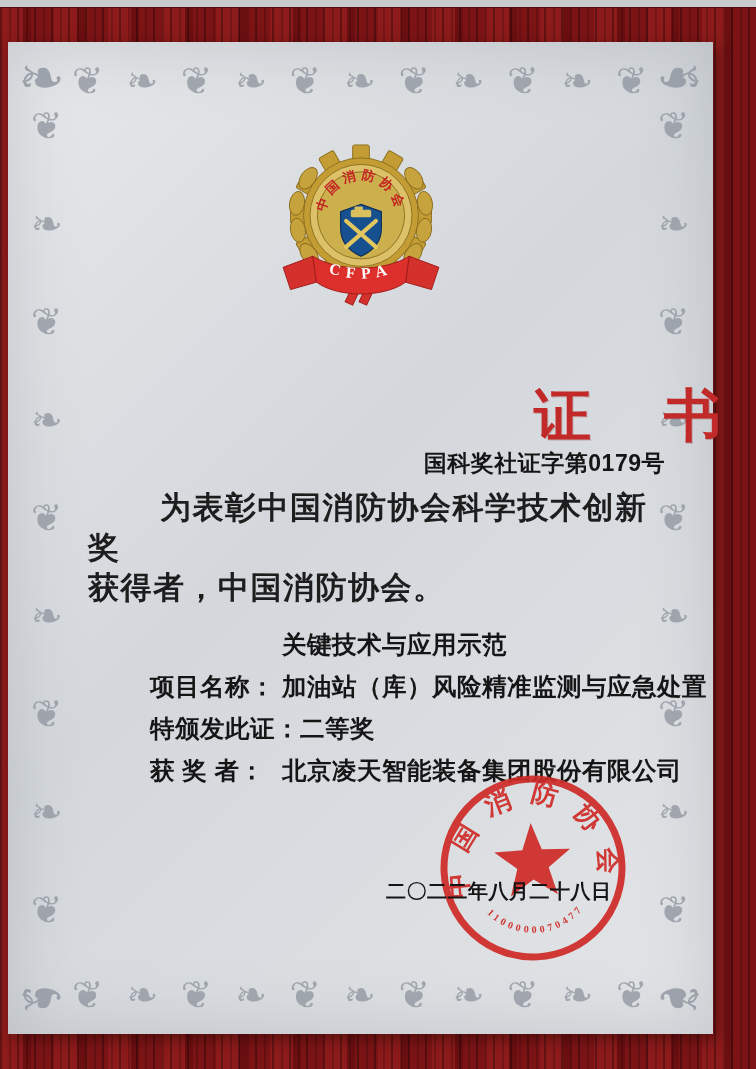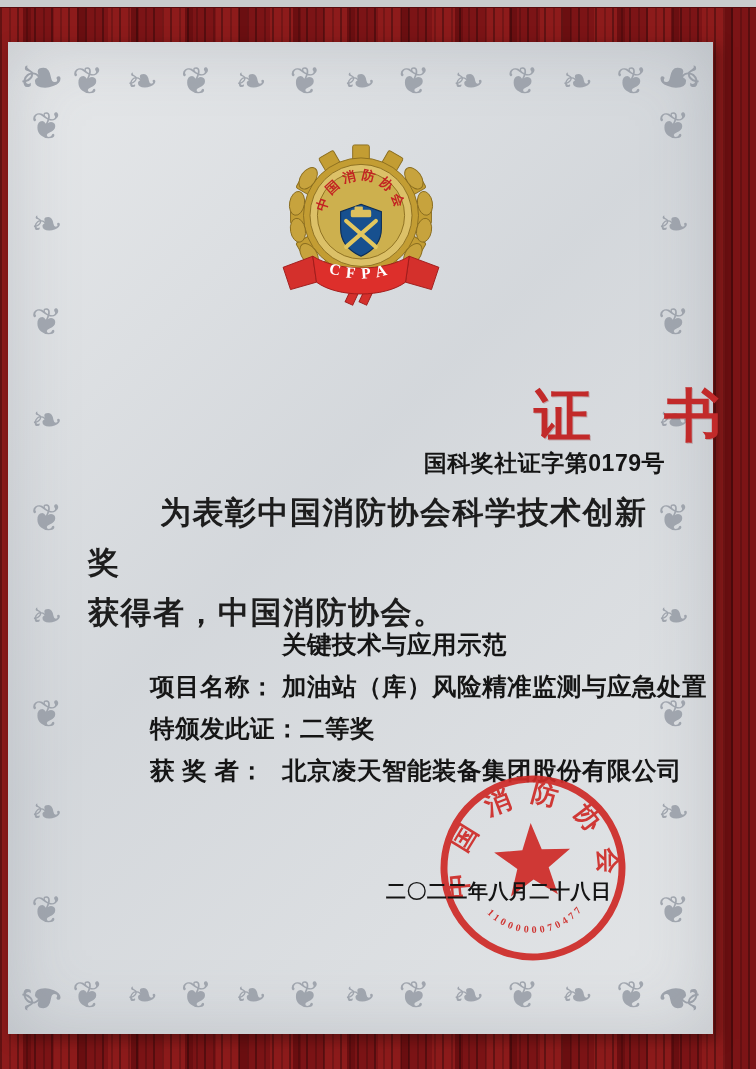--- a/index.html
+++ b/index.html
@@ -44,21 +44,21 @@
     font-size:57px;font-weight:900;color:#c22a2a;letter-spacing:8px;
     text-shadow:1px 1px 0 rgba(120,20,20,.25);
   }
   .ref-no{
     position:absolute;top:406px;right:48px;
     font-size:23px;font-weight:800;color:#151515;letter-spacing:.5px;
   }
   .citation{
     position:absolute;top:446px;left:80px;right:55px;margin:0;
     font-family:"Liberation Serif","DejaVu Serif",serif;
-    font-size:31px;font-weight:600;color:#1d1d1d;line-height:50px;letter-spacing:1.5px;
+    font-size:31px;font-weight:600;color:#1d1d1d;line-height:40px;letter-spacing:1.5px;
   }
   .citation .l1{text-indent:72px;}
   .fields{
     position:absolute;top:582px;left:142px;right:40px;
     font-size:24.5px;font-weight:800;color:#151515;letter-spacing:.5px;
   }
   .frow{height:42px;line-height:42px;white-space:nowrap;}
   .flabel{display:inline-block;min-width:132px;}
   .fcont{margin-left:132px;}
   

